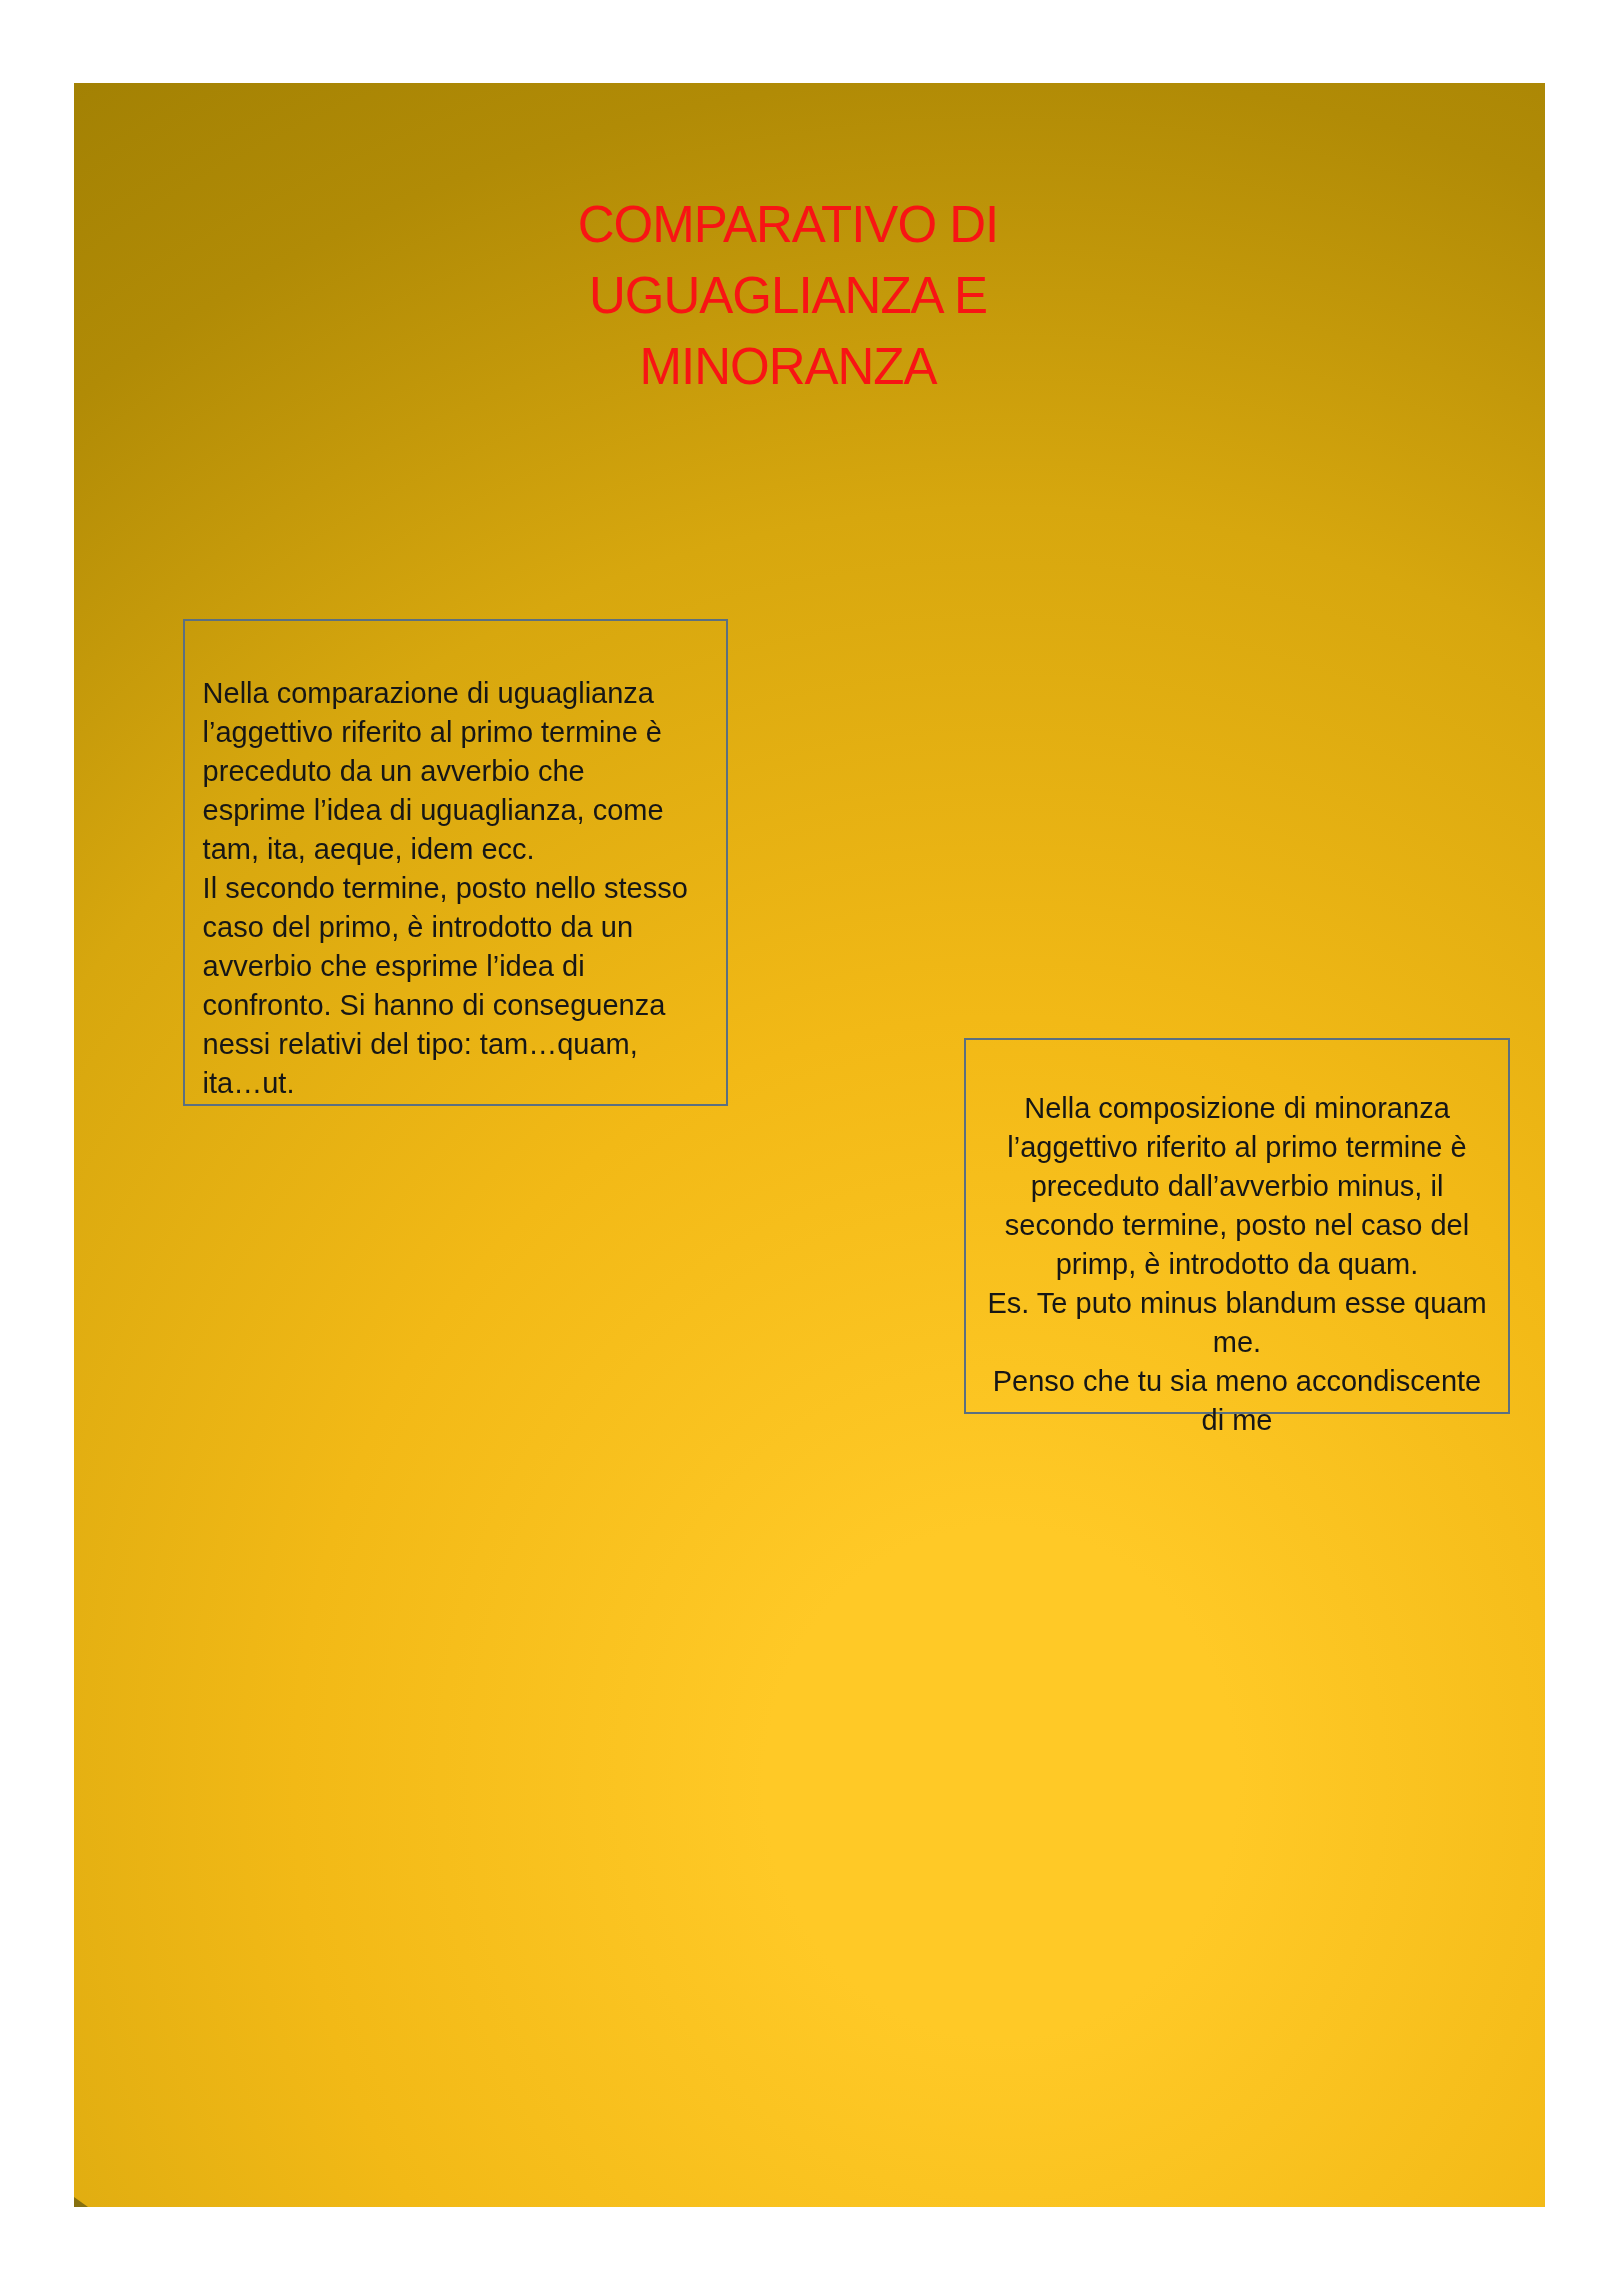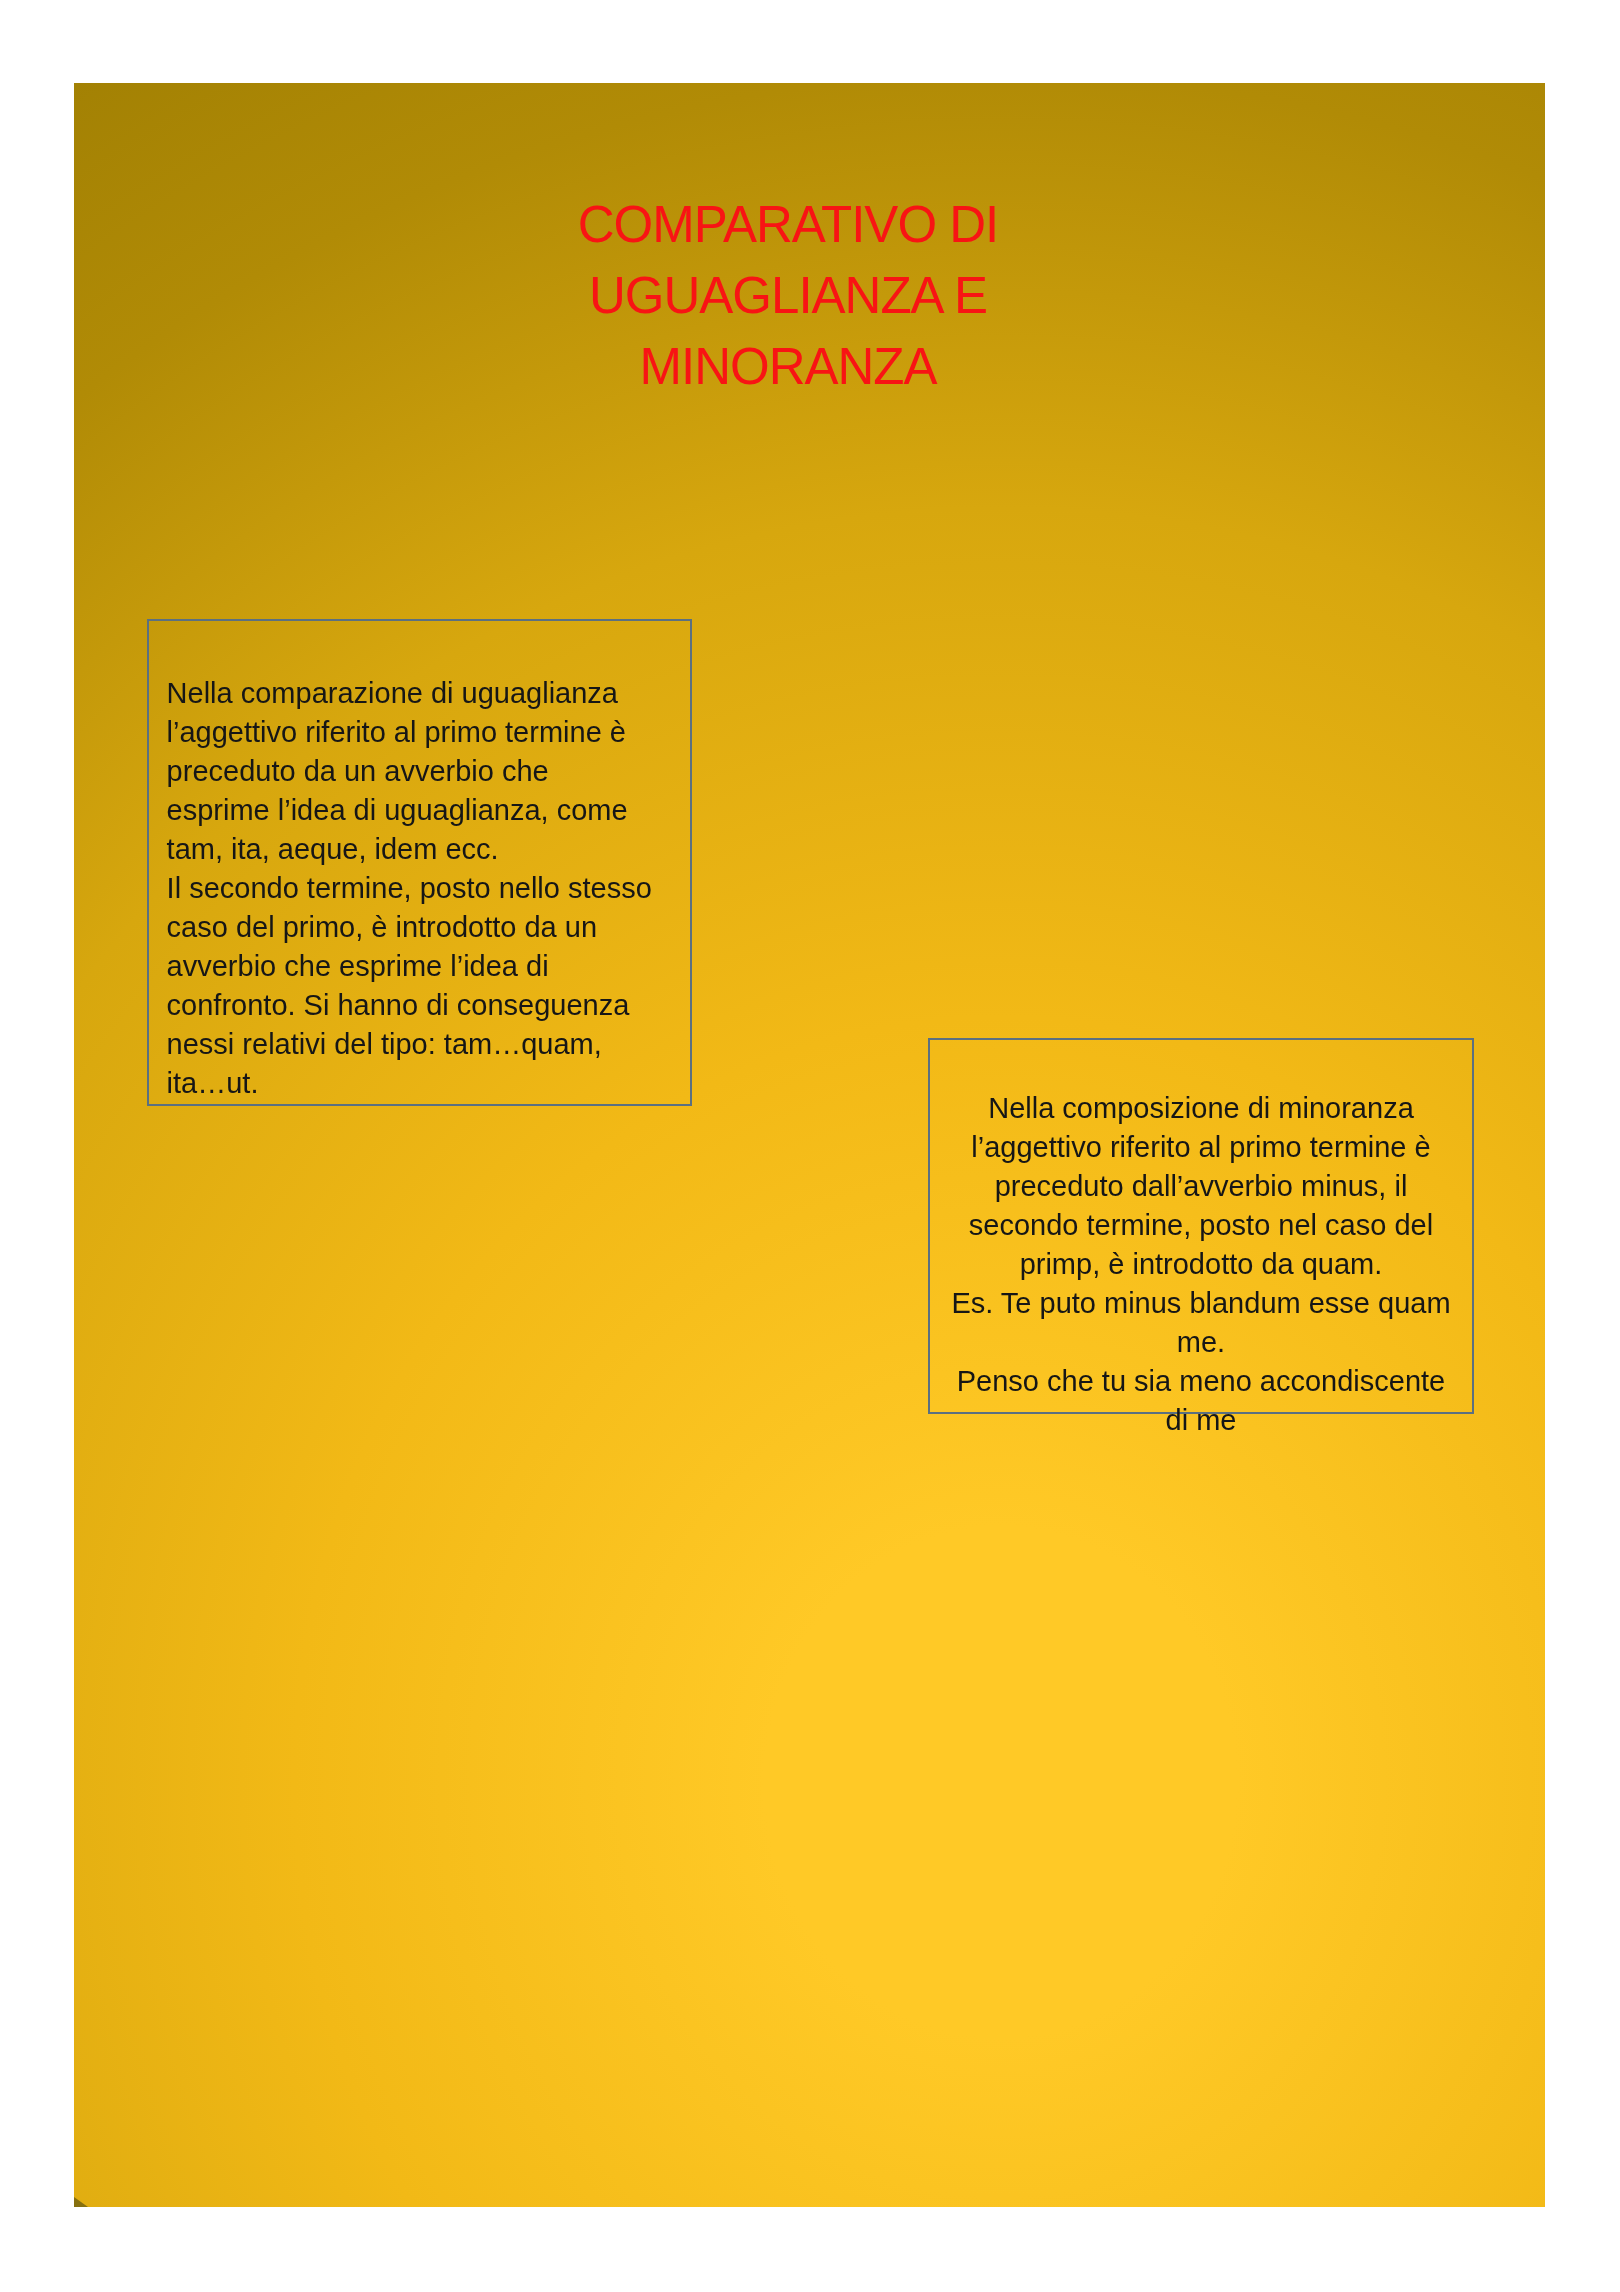--- a/index.html
+++ b/index.html
@@ -40,20 +40,21 @@
   }
   .note-box {
     position: absolute;
     border: 2.9px solid #5b7081;
     box-sizing: border-box;
     color: #161616;
     font-size: 29px;
     line-height: 39px;
     white-space: pre-line;
     background: transparent;
+    margin-left: 36px;
   }
   .note-box.left {
     left: 73px;
     top: 536px;
     width: 545px;
     height: 487px;
     padding: 13.7px 17.6px;
   }
   .note-box.right {
     left: 854px;

